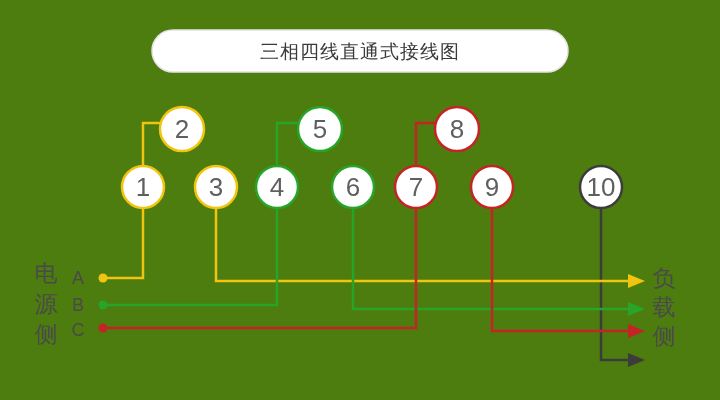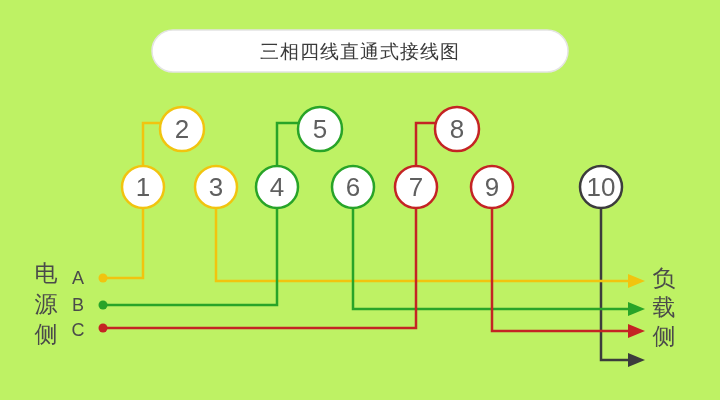--- a/index.html
+++ b/index.html
@@ -1,16 +1,16 @@
 <!DOCTYPE html>
 <html><head>
 <meta charset="utf-8">
 <style>
   html, body { margin: 0; padding: 0; background: #ffffff; }
-  .stage { position: relative; width: 720px; height: 400px; background: #bef264; overflow: hidden; }
+  .stage { position: relative; width: 720px; height: 400px; background: #4d7c0f; overflow: hidden; }
   svg text { font-family: "Liberation Sans", sans-serif; }
   .num    { font-size: 26px; text-anchor: middle; }
   .cn     { font-size: 23px; text-anchor: middle; }
   .abc    { font-size: 18px; text-anchor: middle; }
   .titletx{ font-size: 19px; letter-spacing: 1px; text-anchor: middle; }
   .wire   { fill: none; stroke-width: 2.5px; }
   .term   { fill: #ffffff; stroke-width: 2.5px; }
 </style>
 </head>
 <body>

